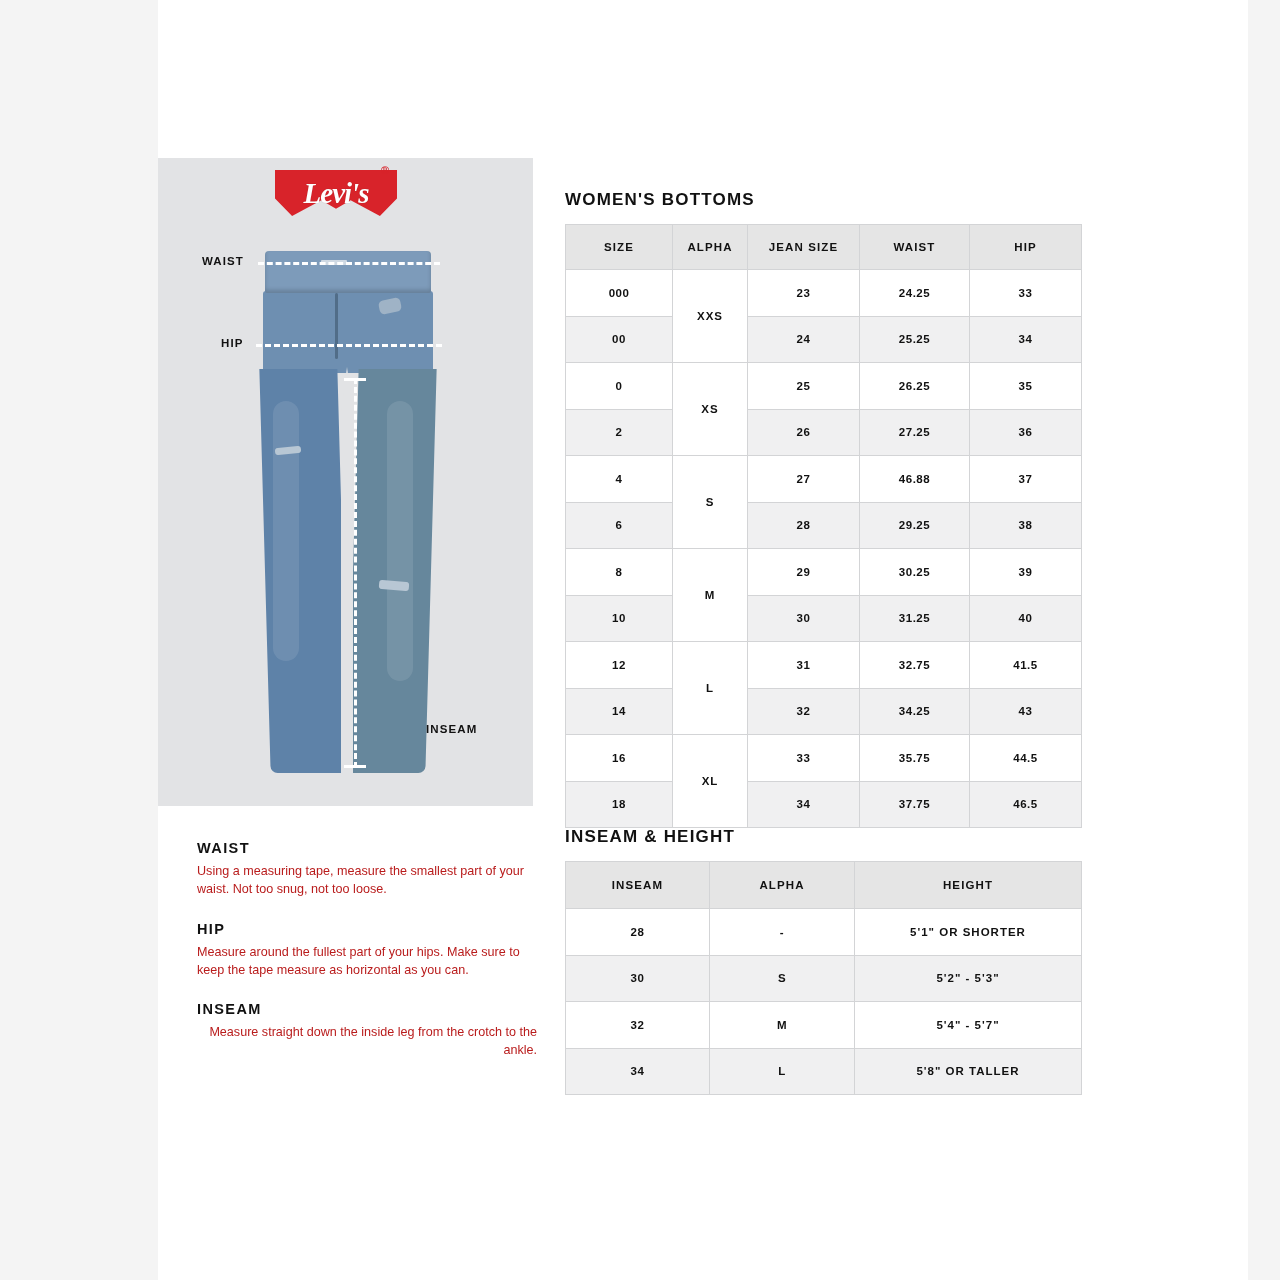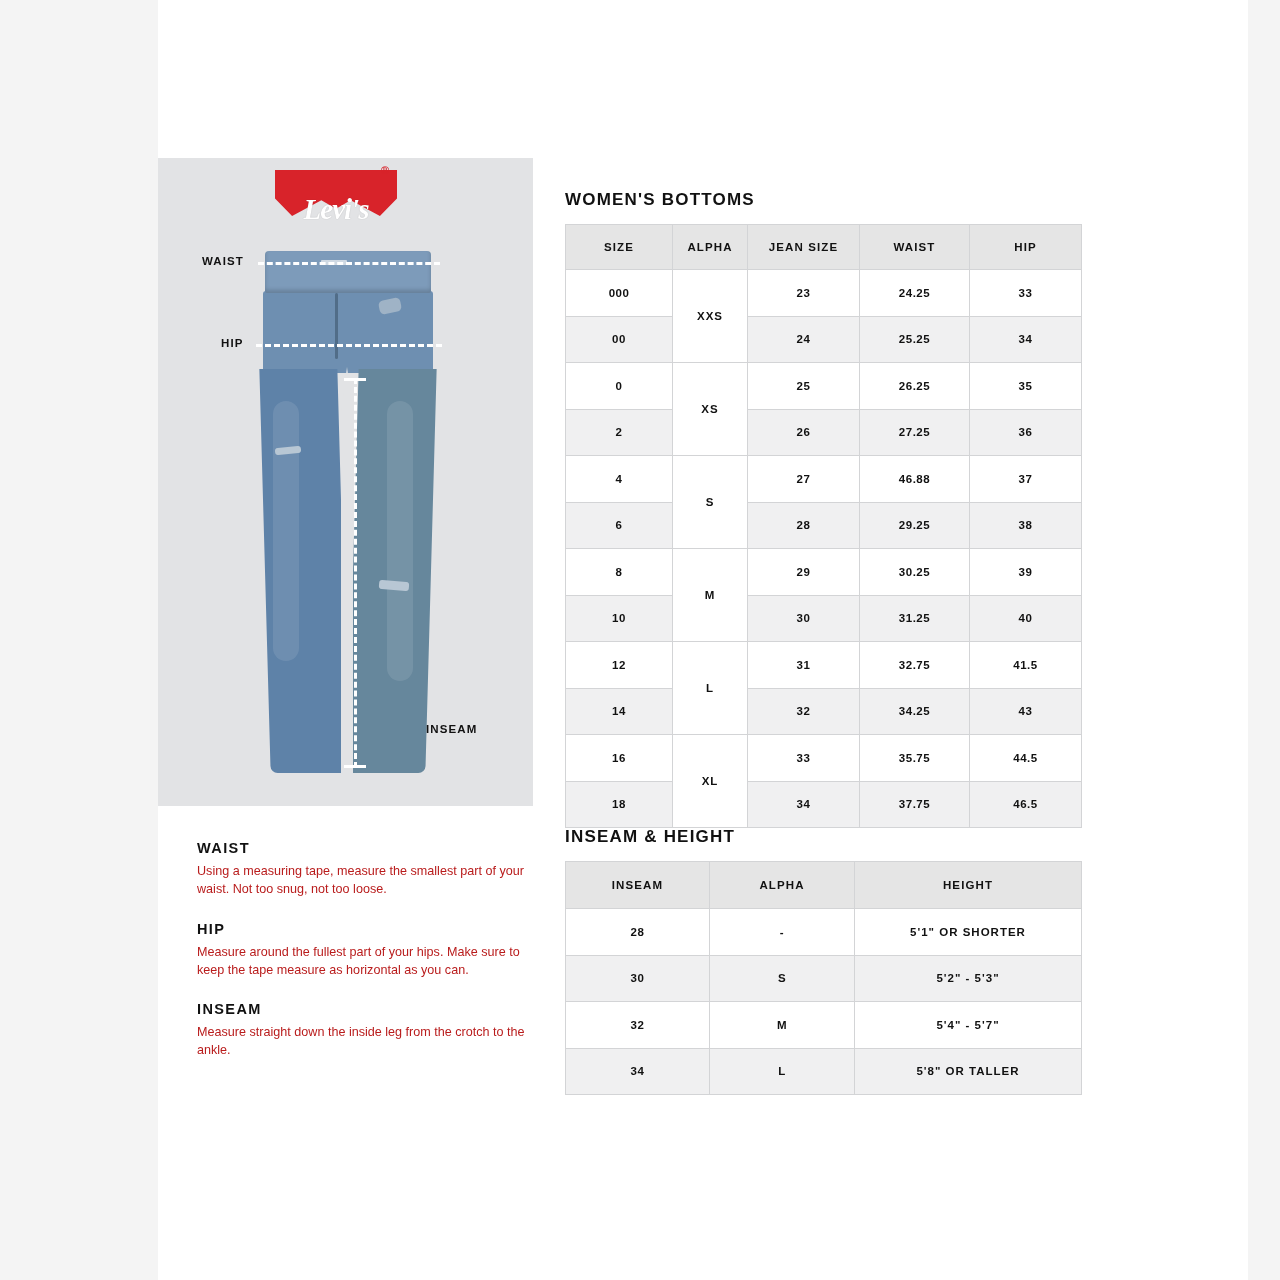--- a/index.html
+++ b/index.html
@@ -61,21 +61,20 @@
     display: flex;
     align-items: center;
     justify-content: center;
     color: #ffffff;
     font-family: "Liberation Serif", serif;
     font-weight: bold;
     font-style: italic;
     font-size: 29px;
     letter-spacing: -1px;
     text-shadow: 0 0 1px rgba(0,0,0,.25);
-    margin-top: 16px;
   }
   .levis-reg {
     position: absolute;
     left: 106px; top: 0px;
     font-size: 11px;
     color: #d8232a;
     font-weight: bold;
   }
 
   
@@ -214,21 +213,21 @@
     font-weight: bold;
     letter-spacing: 1.4px;
     margin: 0 0 6px 0;
   }
   .instr-p {
     font-size: 12.6px;
     line-height: 1.45;
     margin: 0 0 22px 0;
     color: #b91c1c;
   }
-  .instr-p.last { margin-bottom: 0; }
+  .instr-p.last { margin-bottom: 0; text-align: right; }
 
   
   .table-wrap { position: absolute; }
   #womens-wrap { left: 565px; top: 190px; width: 516px; }
   #inseam-wrap { left: 565px; top: 827px; width: 516px; }
 
   .table-title {
     font-size: 17px;
     font-weight: bold;
     letter-spacing: 1.2px;

